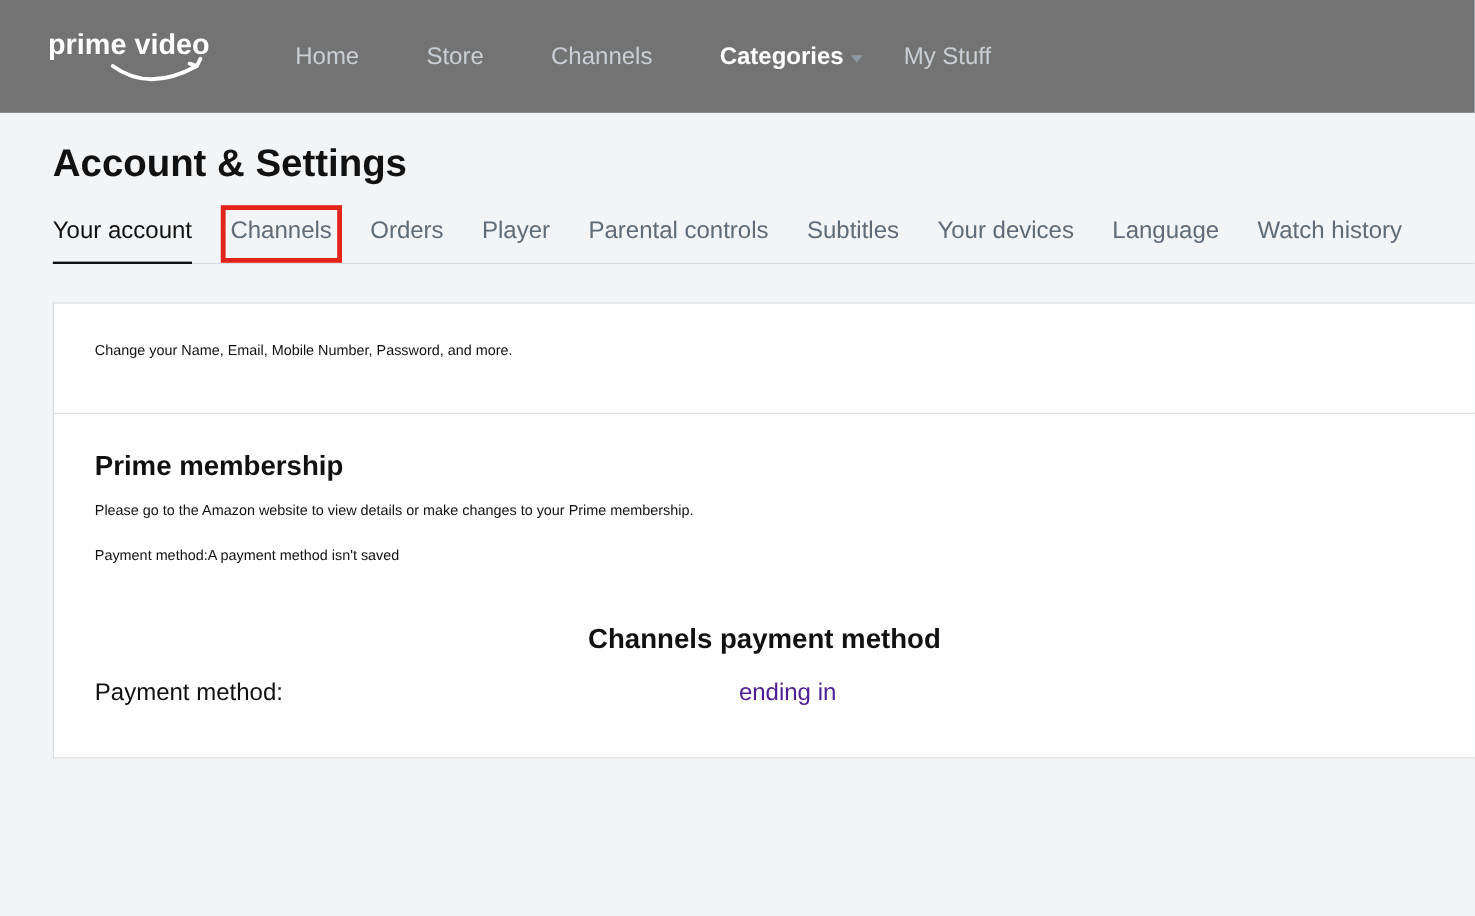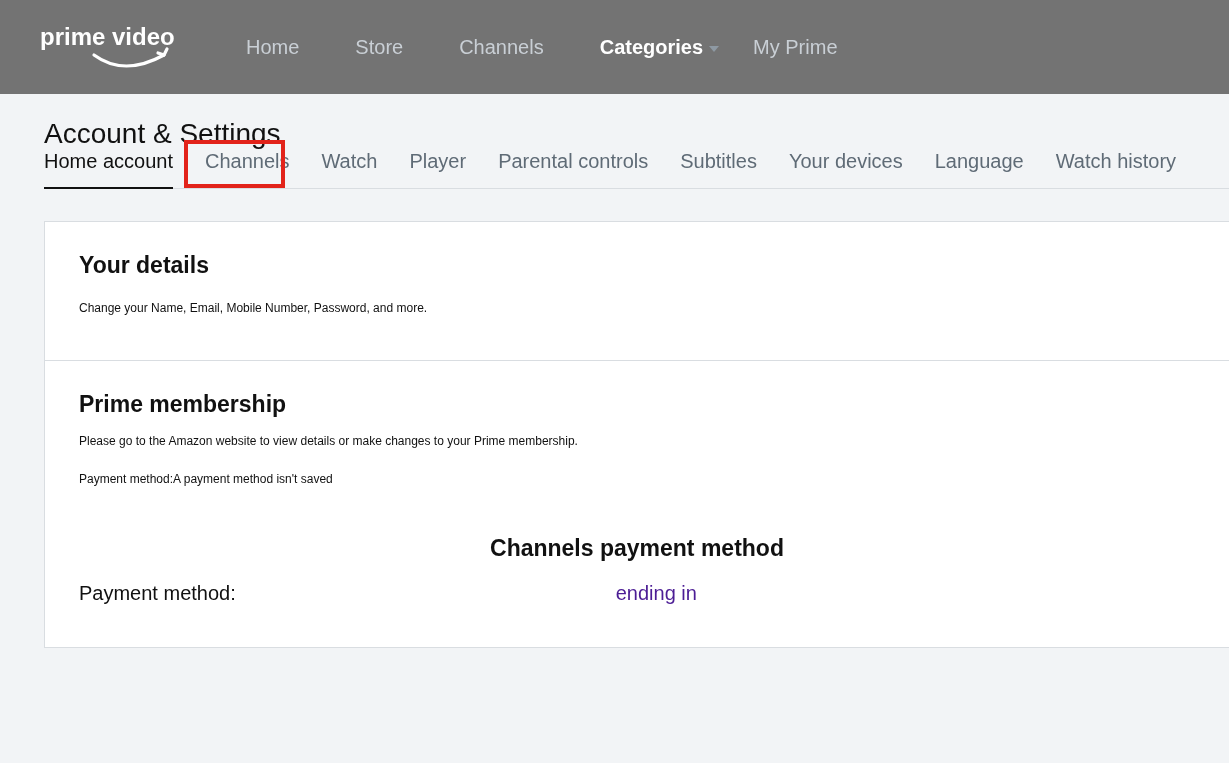--- a/index.html
+++ b/index.html
@@ -44,22 +44,23 @@
       width: 0; height: 0;
       border-left: 5px solid transparent;
       border-right: 5px solid transparent;
       border-top: 6px solid #8e99a3;
       margin-top: 3px;
     }
 
     
     .page { padding: 24px 0 0 44px; }
     .page-title {
-      font-size: 28px;
-      font-weight: 400;
+      font-size: 32px;
+      font-weight: 700;
+      margin-bottom: 26px;
     }
 
     
     .tabs {
       display: flex;
       gap: 32px;
       border-bottom: 1px solid #d9dde1;
       padding-bottom: 0;
       position: relative;
     }
@@ -128,45 +129,44 @@
     <path d="M124 40 l3 -6 m-3 6 l-6 -2" stroke="#fff" stroke-width="3.2" fill="none" stroke-linecap="round"></path>
   </svg>
 
   <span class="nav-link">Home</span>
   <span class="nav-link">Store</span>
   <span class="nav-link">Channels</span>
   <span class="nav-link active">
     <span>Categories</span>
     <span class="caret-down"></span>
   </span>
-  <span class="nav-link" style="margin-left:6px">My Prime</span>
+  <span class="nav-link" style="margin-left:6px">My Stuff</span>
 </nav>
 
 <div class="page">
 
   <h1 class="page-title">Account &amp; Settings</h1>
 
   <div class="tabs">
-    <span id="tab-your-account" class="tab active">Home account</span>
+    <span id="tab-your-account" class="tab active">Your account</span>
     <span id="tab-channels" class="tab">Channels</span>
-    <span class="tab">Watch</span>
+    <span class="tab">Orders</span>
     <span class="tab">Player</span>
     <span class="tab">Parental controls</span>
     <span class="tab">Subtitles</span>
     <span class="tab">Your devices</span>
     <span class="tab">Language</span>
     <span class="tab">Watch history</span>
 
     <div id="highlight" class="highlight-box" style="left: 140px; top: -10px; width: 101px; height: 48px;"></div>
   </div>
 
   <div class="card">
 
     <div class="section">
-      <h2>Your details</h2>
       <p>Change your Name, Email, Mobile Number, Password, and more.</p>
     </div>
 
     <div class="section">
       <h2 class="tight">Prime membership</h2>
       <p>Please go to the Amazon website to view details or make changes to your Prime membership.</p>
       <p>Payment method:A payment method isn't saved</p>
 
       <h2 class="subhead">Channels payment method</h2>
       <div class="pm-row">

